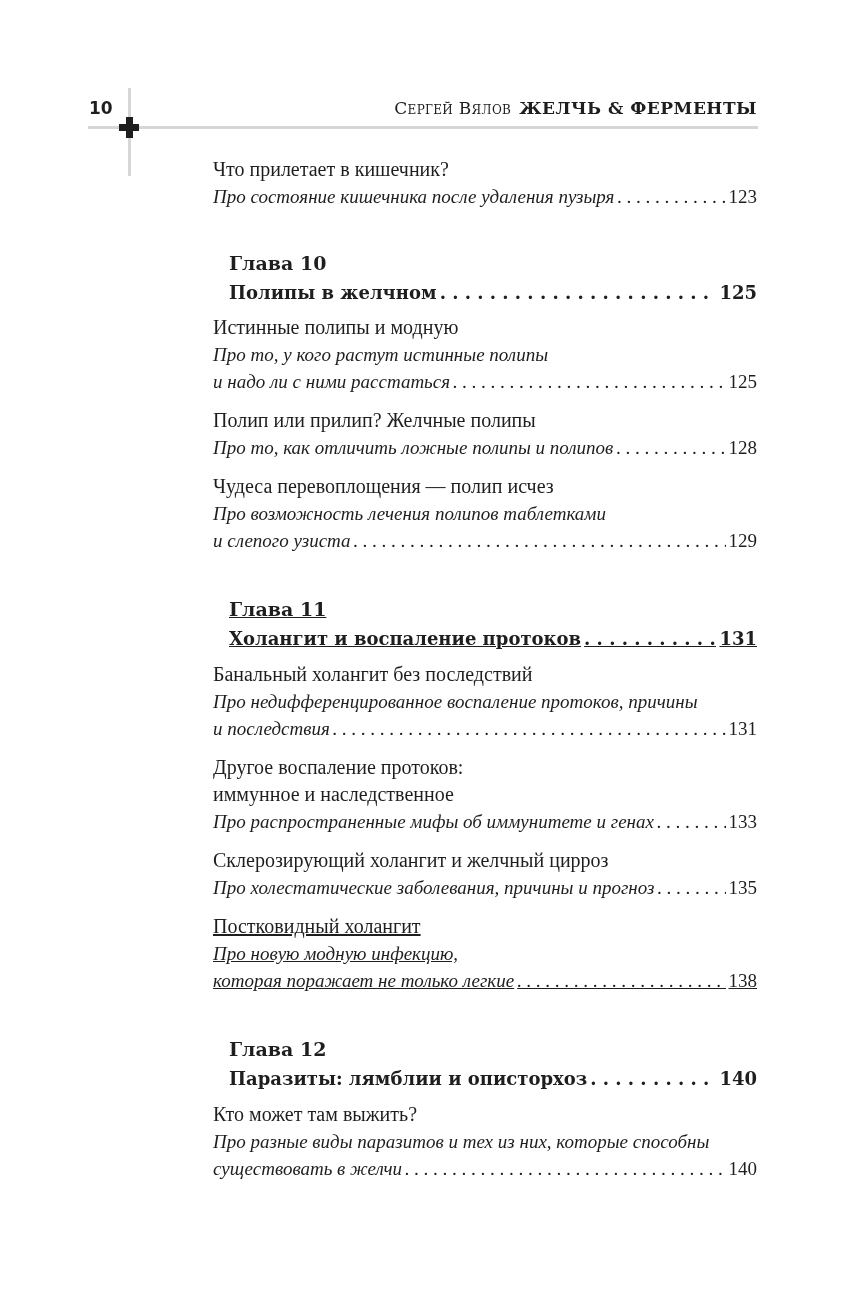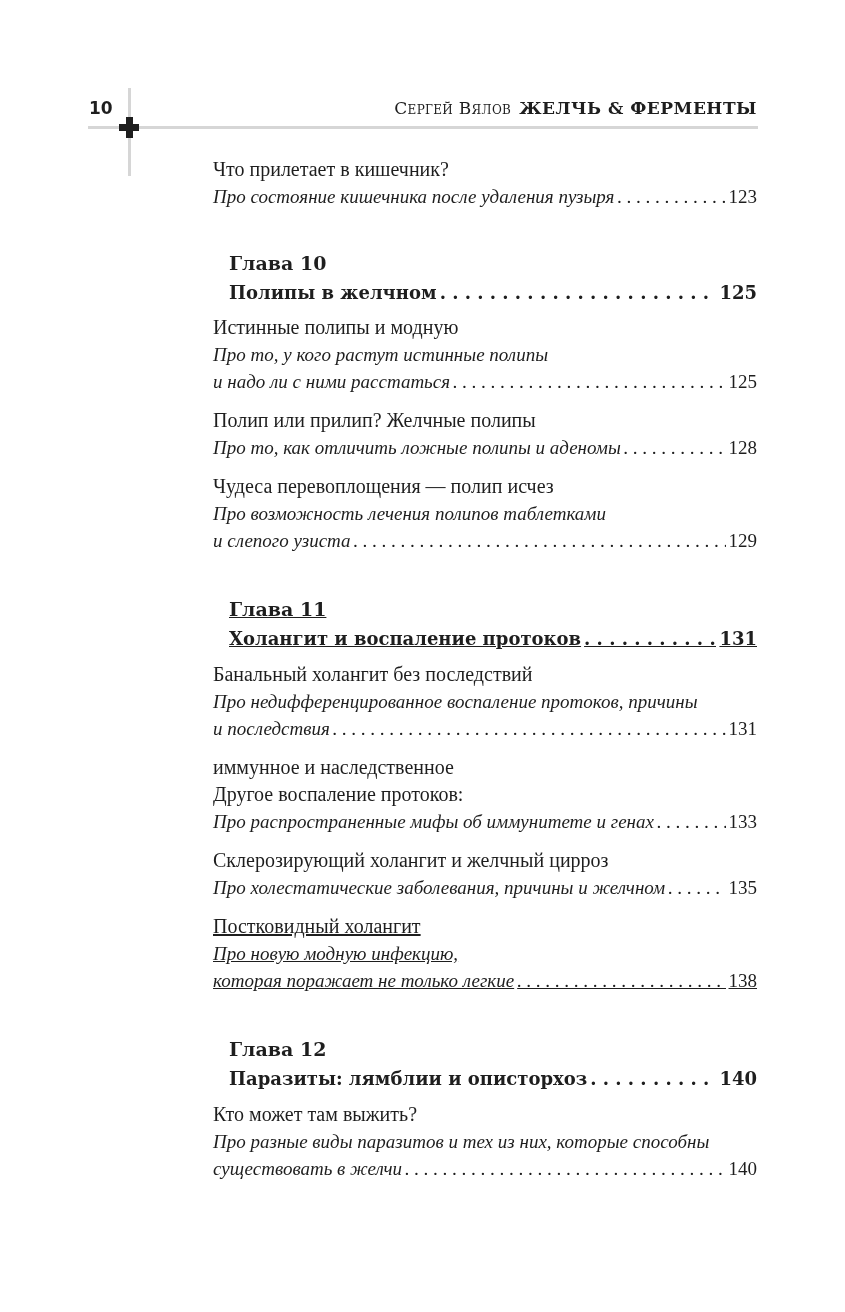--- a/index.html
+++ b/index.html
@@ -63,21 +63,21 @@
   <div class="sec-desc">Про то, у кого растут истинные полипы</div>
   <div class="sec-desc leader-row">
       <span class="txt">и надо ли с ними расстаться</span>
       <span class="dots"></span>
       <span class="pg">125</span>
     </div>
 </div>
 <div class="sec" style="top:407px;">
   <div class="sec-title">Полип или прилип? Желчные полипы</div>
   <div class="sec-desc leader-row">
-      <span class="txt">Про то, как отличить ложные полипы и аденомы</span>
+      <span class="txt">Про то, как отличить ложные полипы и полипов</span>
       <span class="dots"></span>
       <span class="pg">128</span>
     </div>
 </div>
 <div class="sec" style="top:473px;">
   <div class="sec-title">Чудеса перевоплощения — полип исчез</div>
   <div class="sec-desc">Про возможность лечения полипов таблетками</div>
   <div class="sec-desc leader-row">
       <span class="txt">и слепого узиста</span>
       <span class="dots"></span>
@@ -96,32 +96,32 @@
 <div class="sec" style="top:661px;">
   <div class="sec-title">Банальный холангит без последствий</div>
   <div class="sec-desc">Про недифференцированное воспаление протоков, причины</div>
   <div class="sec-desc leader-row">
       <span class="txt">и последствия</span>
       <span class="dots"></span>
       <span class="pg">131</span>
     </div>
 </div>
 <div class="sec" style="top:754px;">
+  <div class="sec-title">Другое воспаление протоков:</div>
   <div class="sec-title">иммунное и наследственное</div>
-  <div class="sec-title">Другое воспаление протоков:</div>
   <div class="sec-desc leader-row">
       <span class="txt">Про распространенные мифы об иммунитете и генах</span>
       <span class="dots"></span>
       <span class="pg">133</span>
     </div>
 </div>
 <div class="sec" style="top:847px;">
   <div class="sec-title">Склерозирующий холангит и желчный цирроз</div>
   <div class="sec-desc leader-row">
-      <span class="txt">Про холестатические заболевания, причины и желчном</span>
+      <span class="txt">Про холестатические заболевания, причины и прогноз</span>
       <span class="dots"></span>
       <span class="pg">135</span>
     </div>
 </div>
 <div class="sec" style="top:913px;text-decoration:underline;">
   <div class="sec-title">Постковидный холангит</div>
   <div class="sec-desc">Про новую модную инфекцию,</div>
   <div class="sec-desc leader-row">
       <span class="txt">которая поражает не только легкие</span>
       <span class="dots"></span>

